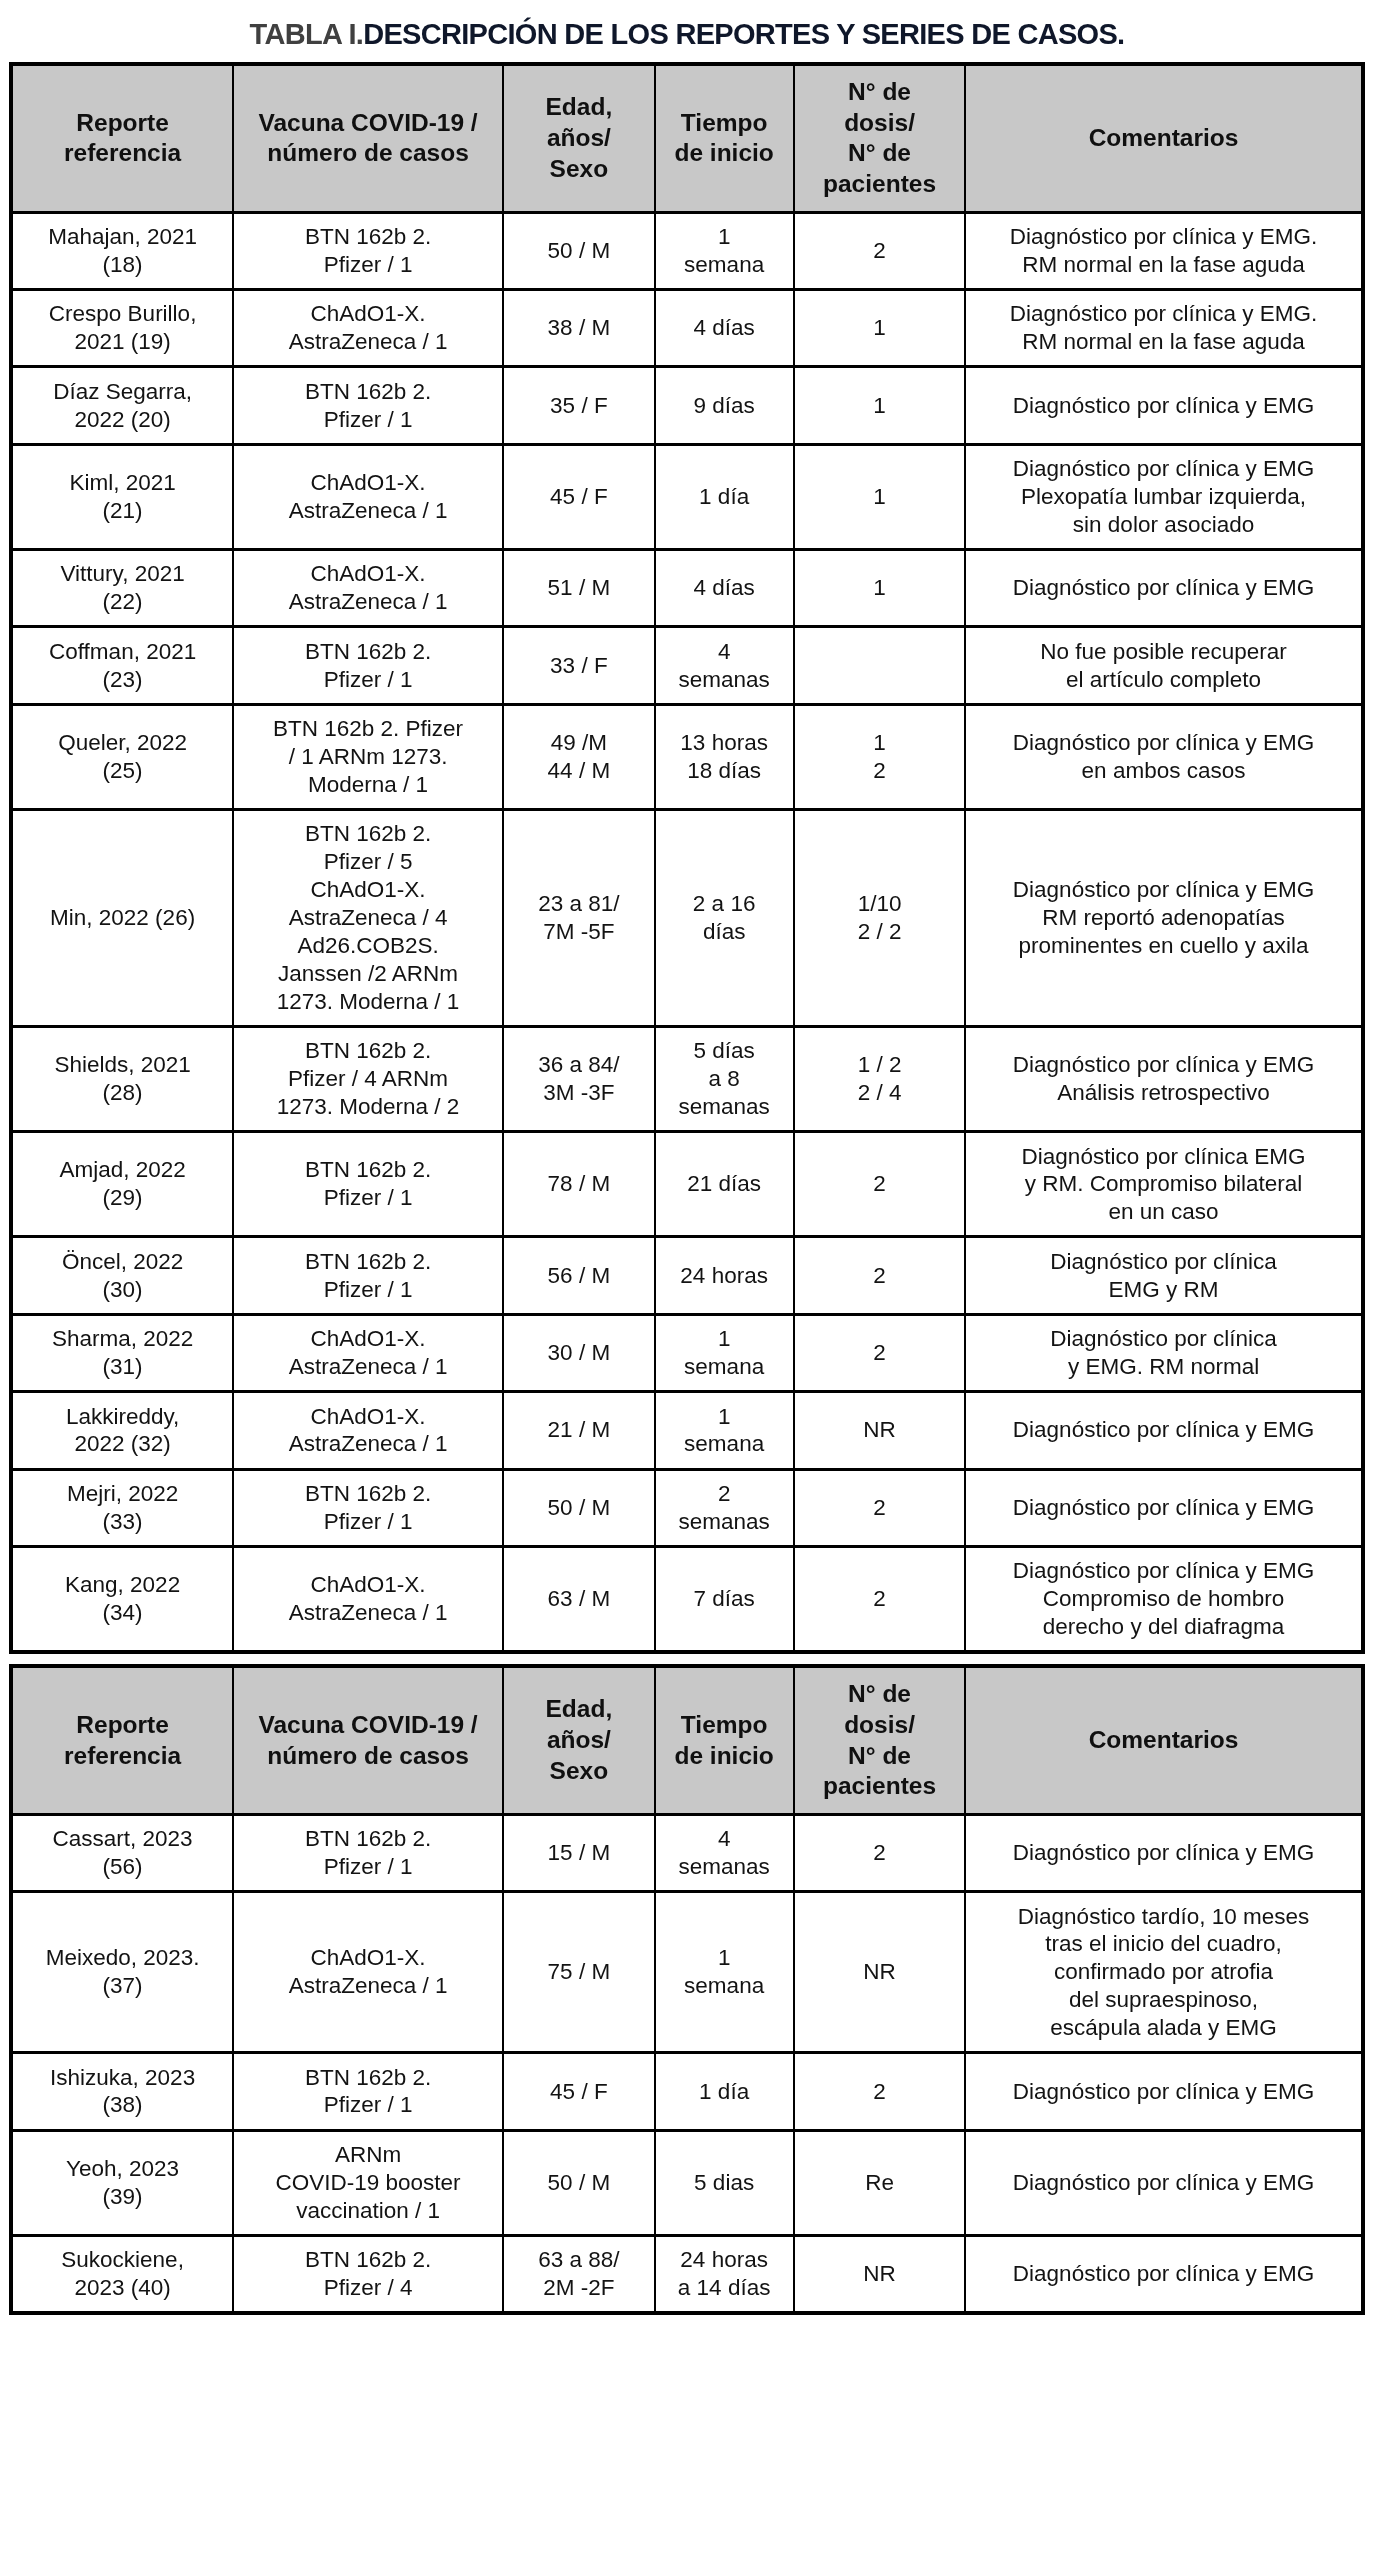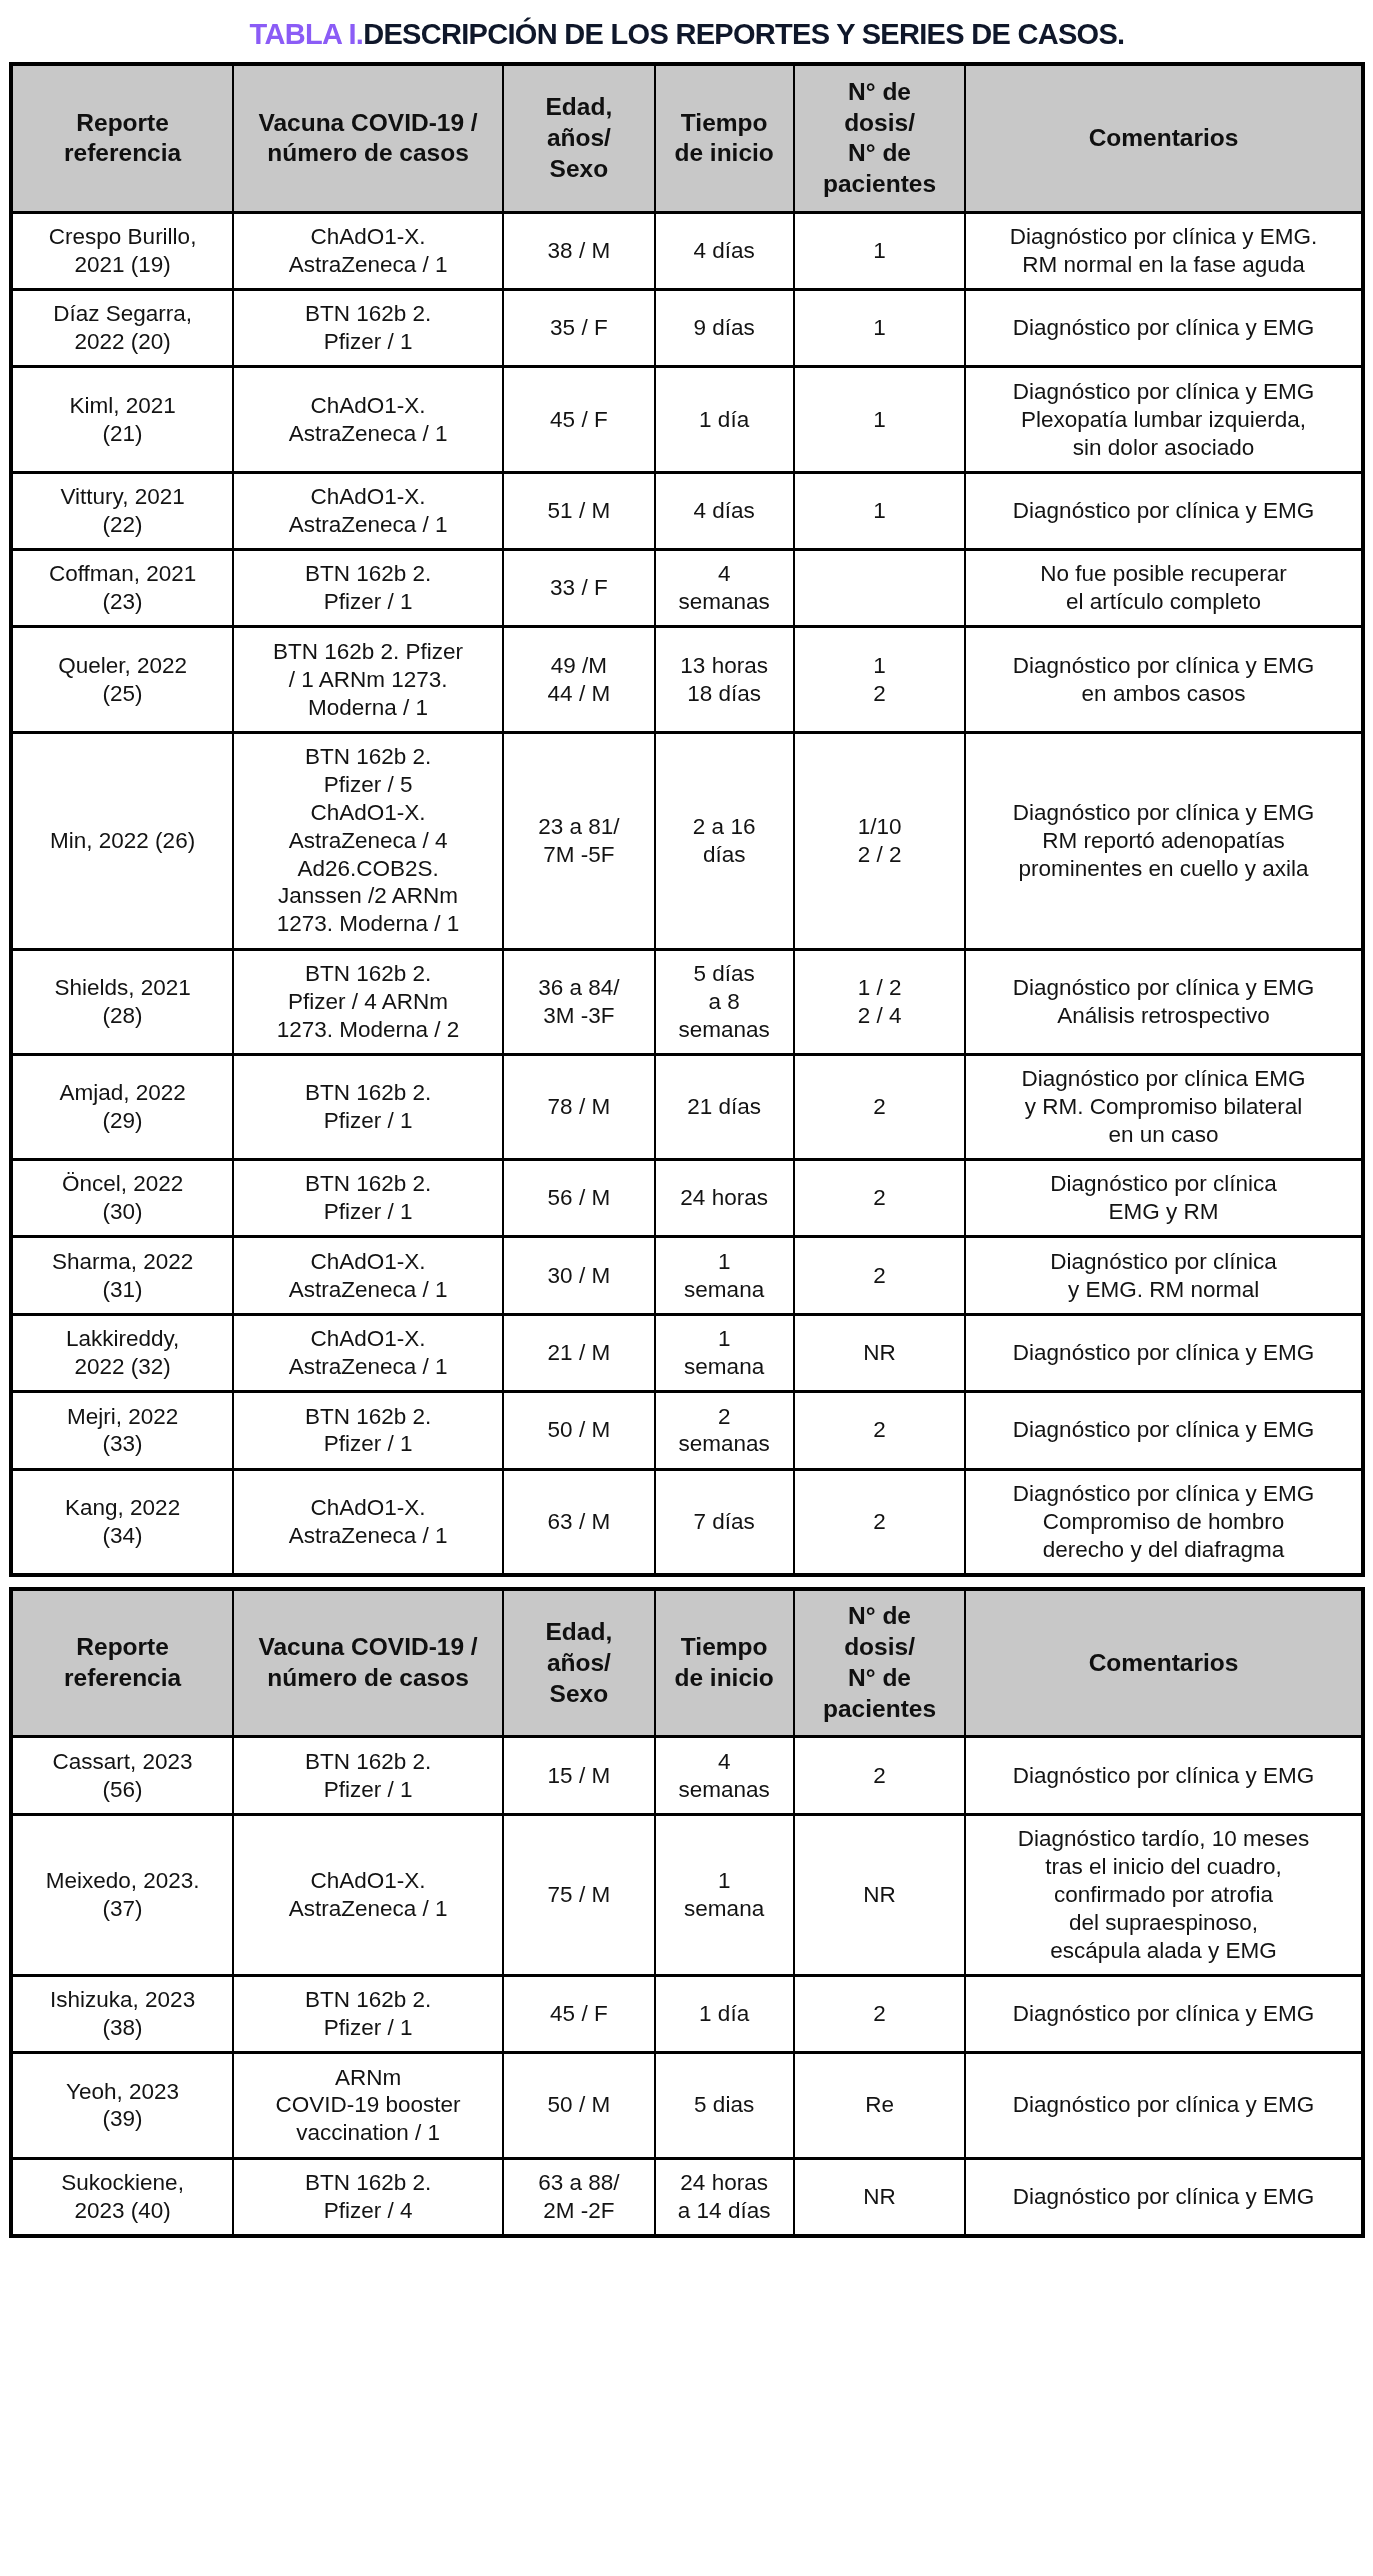--- a/index.html
+++ b/index.html
@@ -20,21 +20,21 @@
   }
   .title {
     text-align: center;
     font-size: 29px;
     font-weight: bold;
     letter-spacing: -0.7px;
     margin: 5.3px 0 10.6px 0;
     white-space: nowrap;
   }
   .title .prefix {
-    color: #8b5cf6;
+    color: #404040;
     margin-right: 0;
   }
   .title .rest {
     color: #0f172a;
   }
   table.cases {
     width: 100%;
     border-collapse: collapse;
     table-layout: fixed;
     border: 4.6px solid #000000;
@@ -99,20 +99,32 @@
 de inicio</th>
           <th>N° de
 dosis/
 N° de
 pacientes</th>
           <th>Comentarios</th>
         </tr>
     </thead>
     <tbody id="body1">
         <tr>
+          <td>Mahajan, 2021
+(18)</td>
+          <td>BTN 162b 2.
+Pfizer / 1</td>
+          <td>50 / M</td>
+          <td>1
+semana</td>
+          <td>2</td>
+          <td>Diagnóstico por clínica y EMG.
+RM normal en la fase aguda</td>
+        </tr>
+        <tr>
           <td>Crespo Burillo,
 2021 (19)</td>
           <td>ChAdO1-X.
 AstraZeneca / 1</td>
           <td>38 / M</td>
           <td>4 días</td>
           <td>1</td>
           <td>Diagnóstico por clínica y EMG.
 RM normal en la fase aguda</td>
         </tr>

